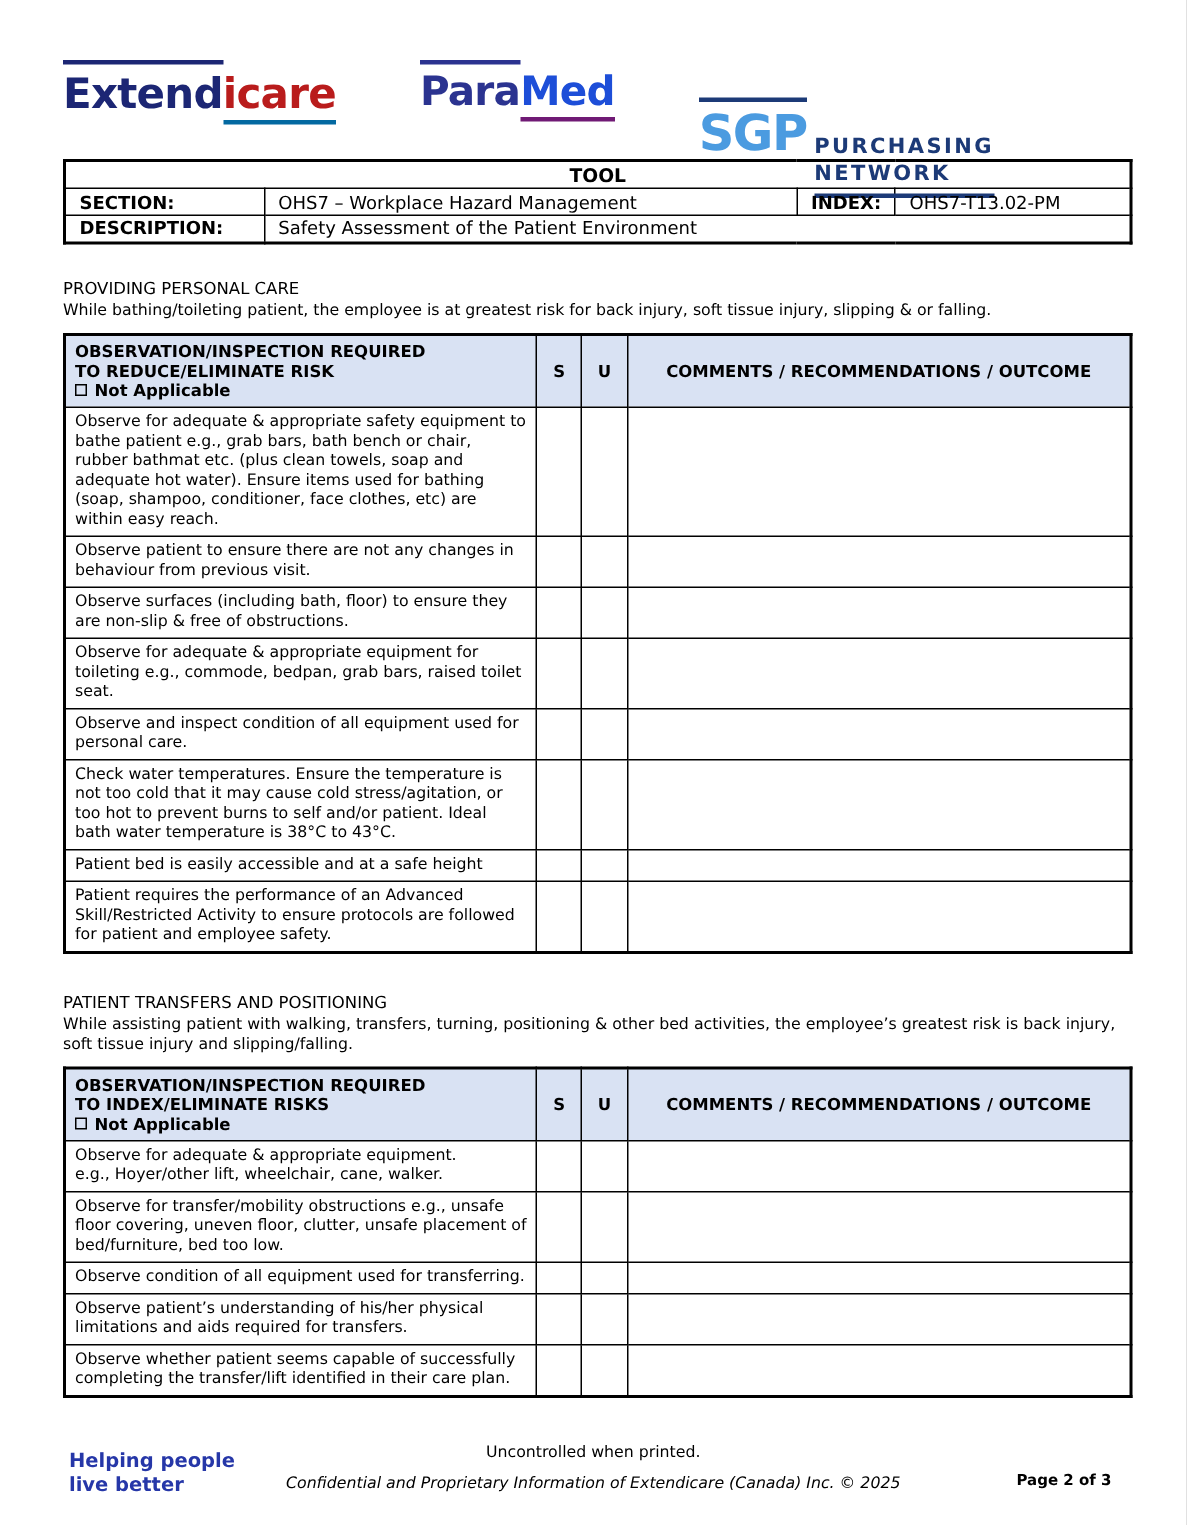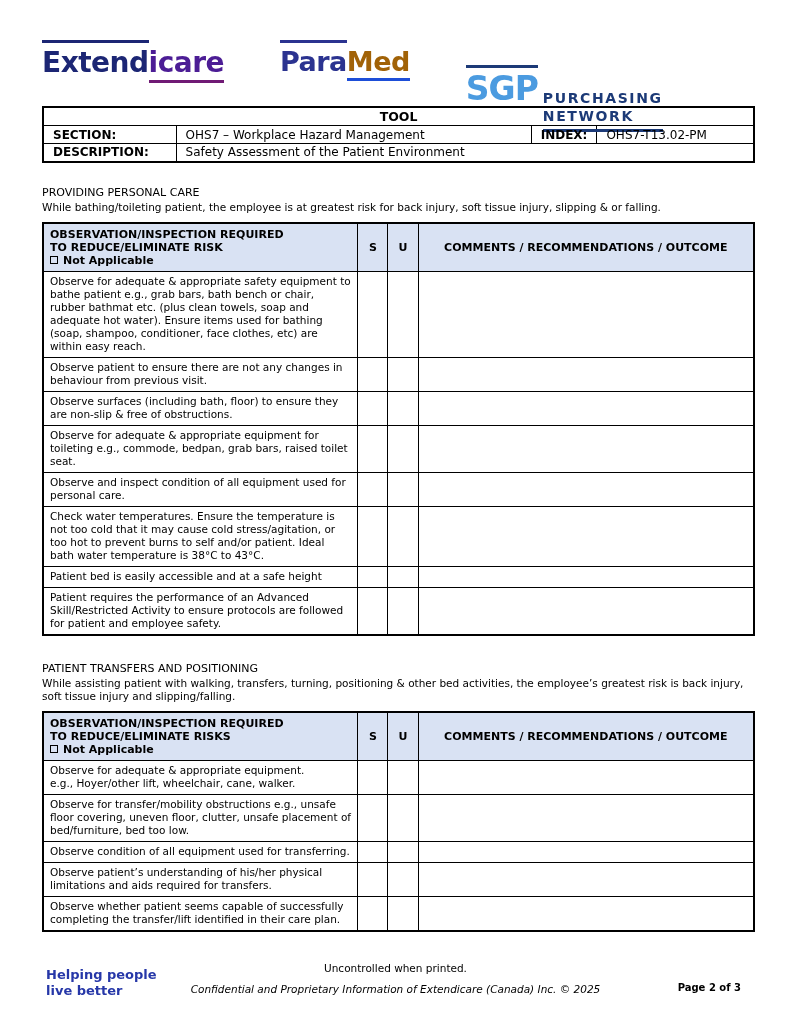--- a/index.html
+++ b/index.html
@@ -7,24 +7,24 @@
   .page {
     position:relative; width:791px; height:1024px; margin:0 auto;
     background:#fff; color:#000; overflow:hidden;
     padding:40px 42px 0 42px;
   }
   
   .logo-row { display:flex; align-items:flex-start; gap:56px; height:52px; }
   .logo { white-space:nowrap; }
   .logo-ext { font-size:28px; font-weight:bold; letter-spacing:-0.5px; }
   .ext1 { display:inline-block; color:#1c2674; border-top:3px solid #1c2674; padding-top:3px; }
-  .ext2 { display:inline-block; color:#4c1d95; border-bottom:3px solid #701a75; padding-bottom:1px; }
+  .ext2 { display:inline-block; color:#b91c1c; border-bottom:3px solid #0369a1; padding-bottom:1px; }
   .logo-para { font-size:27px; font-weight:bold; letter-spacing:-0.5px; }
   .para1 { display:inline-block; color:#2b3390; border-top:3px solid #2b3390; padding-top:3px; }
-  .para2 { display:inline-block; color:#a16207; border-bottom:3px solid #1d4ed8; padding-bottom:1px; }
+  .para2 { display:inline-block; color:#1d4ed8; border-bottom:3px solid #701a75; padding-bottom:1px; }
   .logo-sgp { display:flex; align-items:center; }
   .sgp1 { display:inline-block; font-size:33px; font-weight:bold; color:#4b9be0; border-top:3px solid #1c3a77; padding-top:1px; letter-spacing:-1px; }
   .sgp-stack { display:flex; flex-direction:column; justify-content:space-between; margin-left:5px;
     font-size:14px; font-weight:bold; color:#1c3a77; letter-spacing:1.6px; line-height:1.25;
     border-bottom:3px solid #1c3a77; padding-bottom:4px; padding-top:2px;margin-top:48px; }
   
   table { border-collapse:collapse; width:713px; }
   .meta { margin-top:14px; border:2px solid #000; }
   .meta td { border:1px solid #000; font-size:12px; padding:1px 9px; height:18px; vertical-align:middle; }
   .meta td.tool { text-align:center; font-weight:bold; font-size:12.5px; }
@@ -171,21 +171,21 @@
       <colgroup>
           <col style="width:313px">
           <col style="width:30px">
           <col style="width:30px">
           <col style="width:334px">
         </colgroup>
       <thead>
         <tr>
           <th class="obs-h">
             <div>OBSERVATION/INSPECTION REQUIRED</div>
-            <div>TO REDUCE/ELIMINATE RISKS</div>
+            <div>TO INDEX/ELIMINATE RISKS</div>
             <div><span class="checkbox"></span><span>Not Applicable</span></div>
           </th>
           <th class="su-h">S</th>
           <th class="su-h">U</th>
           <th class="com-h">COMMENTS / RECOMMENDATIONS / OUTCOME</th>
         </tr>
       </thead>
       <tbody>
           <tr>
             <td class="obs">Observe for adequate &amp; appropriate equipment.

